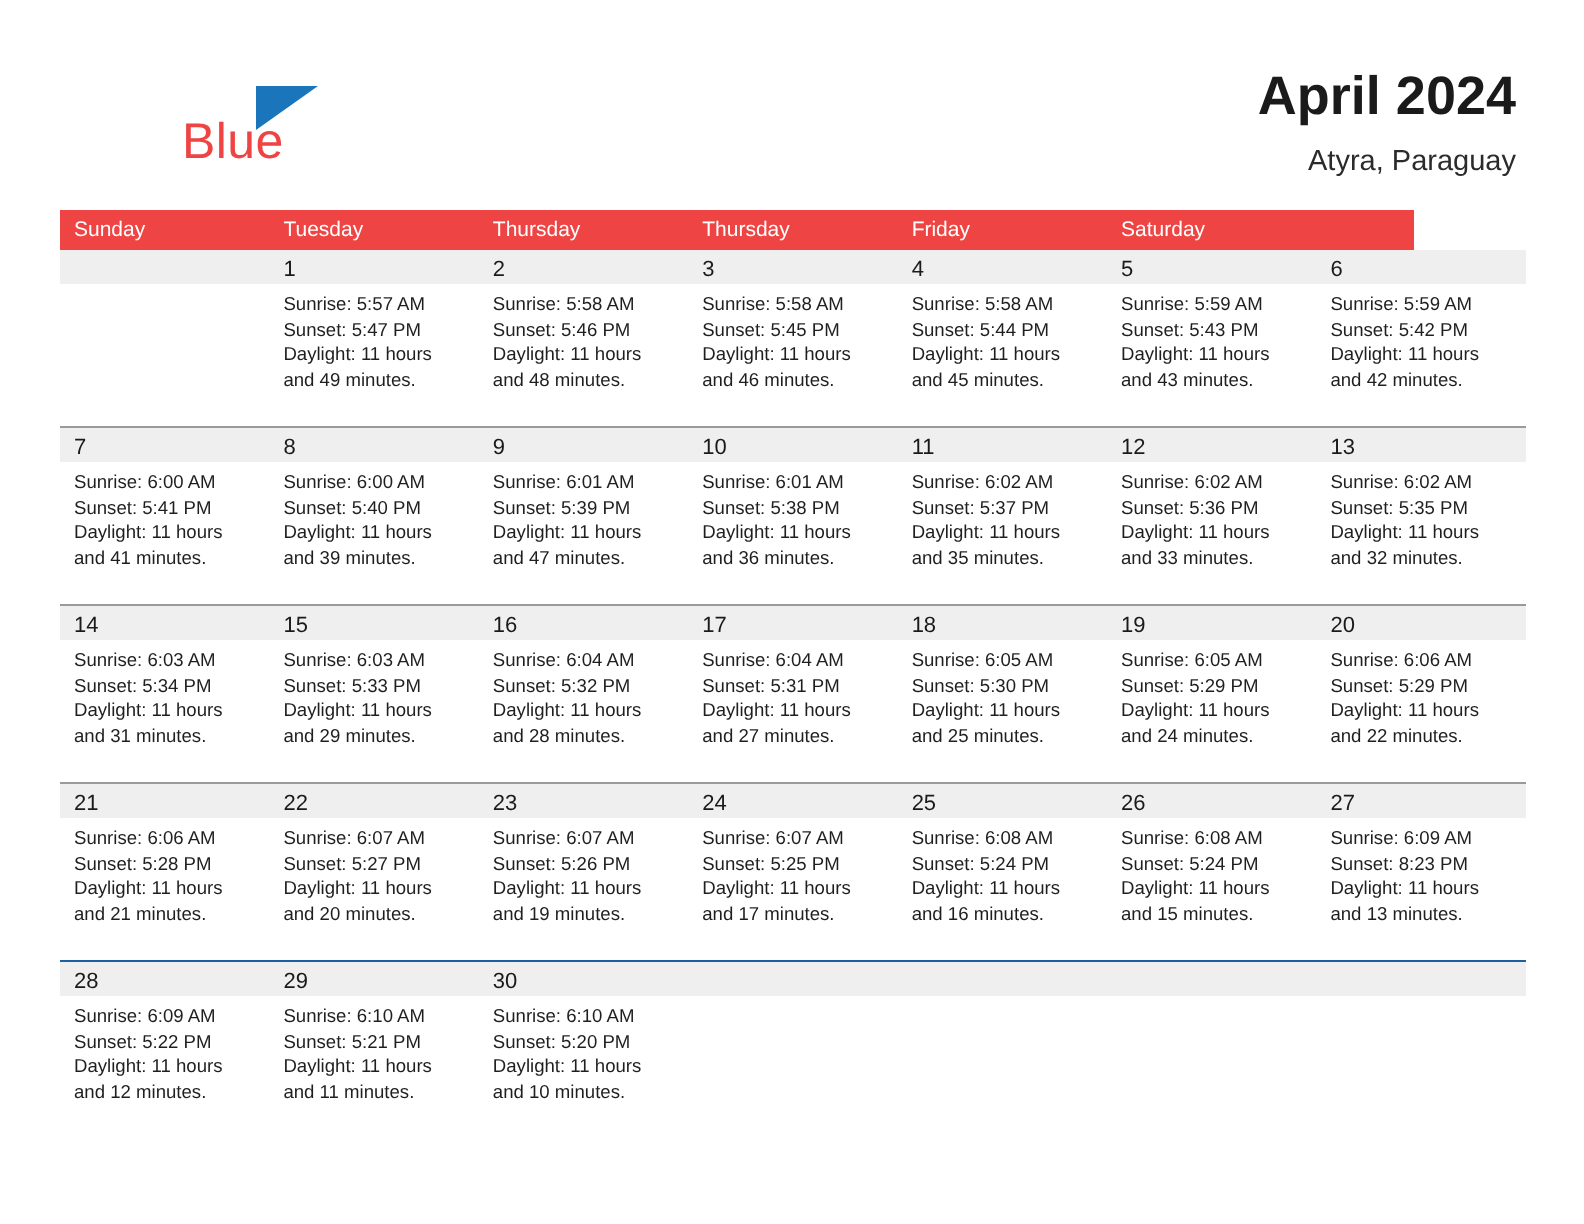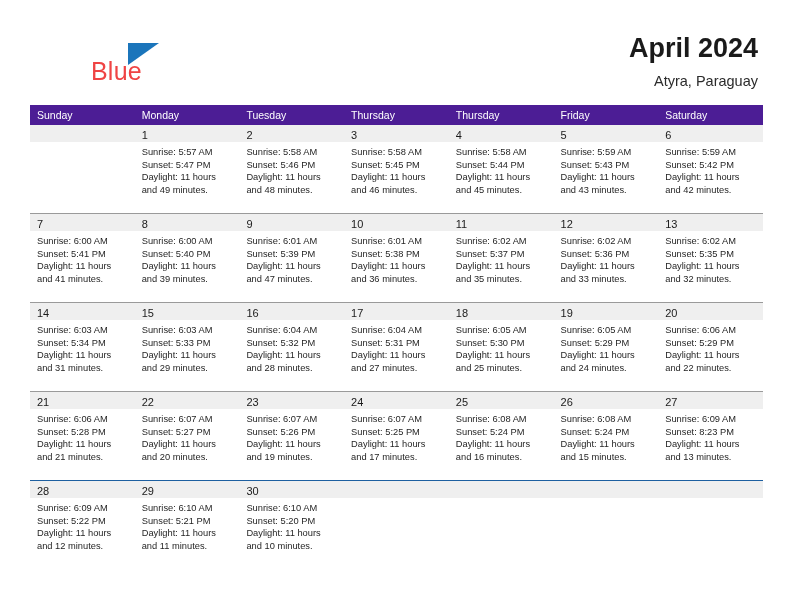--- a/index.html
+++ b/index.html
@@ -92,23 +92,23 @@
 
   
   .calendar {
     position: absolute;
     left: 30px;
     top: 105px;
     width: 733px;
   }
   .dow-row {
     display: flex;
-    width: 733px;
+    width: 677px;
     height: 20px;
-    background: #4c1d95;
+    background: #ef4444;
   }
   .dow-cell {
     width: 104.71px;
     box-sizing: border-box;
     padding-left: 7px;
     color: #ffffff;
     font-size: 10.5px;
     line-height: 20px;
     font-family: "Liberation Sans", sans-serif;
     white-space: nowrap;
@@ -173,21 +173,20 @@
       <div class="cal-title">April 2024</div>
       <div class="cal-subtitle">Atyra, Paraguay</div>
     </div>
 
   </div>
 
   <div class="calendar">
 
     <div class="dow-row">
       <div class="dow-cell">Sunday</div>
-      <div class="dow-cell">Monday</div>
       <div class="dow-cell">Tuesday</div>
       <div class="dow-cell">Thursday</div>
       <div class="dow-cell">Thursday</div>
       <div class="dow-cell">Friday</div>
       <div class="dow-cell">Saturday</div>
     </div>
 
     <div class="week first">
       <div class="week-inner">
         <div class="day-cell empty">

